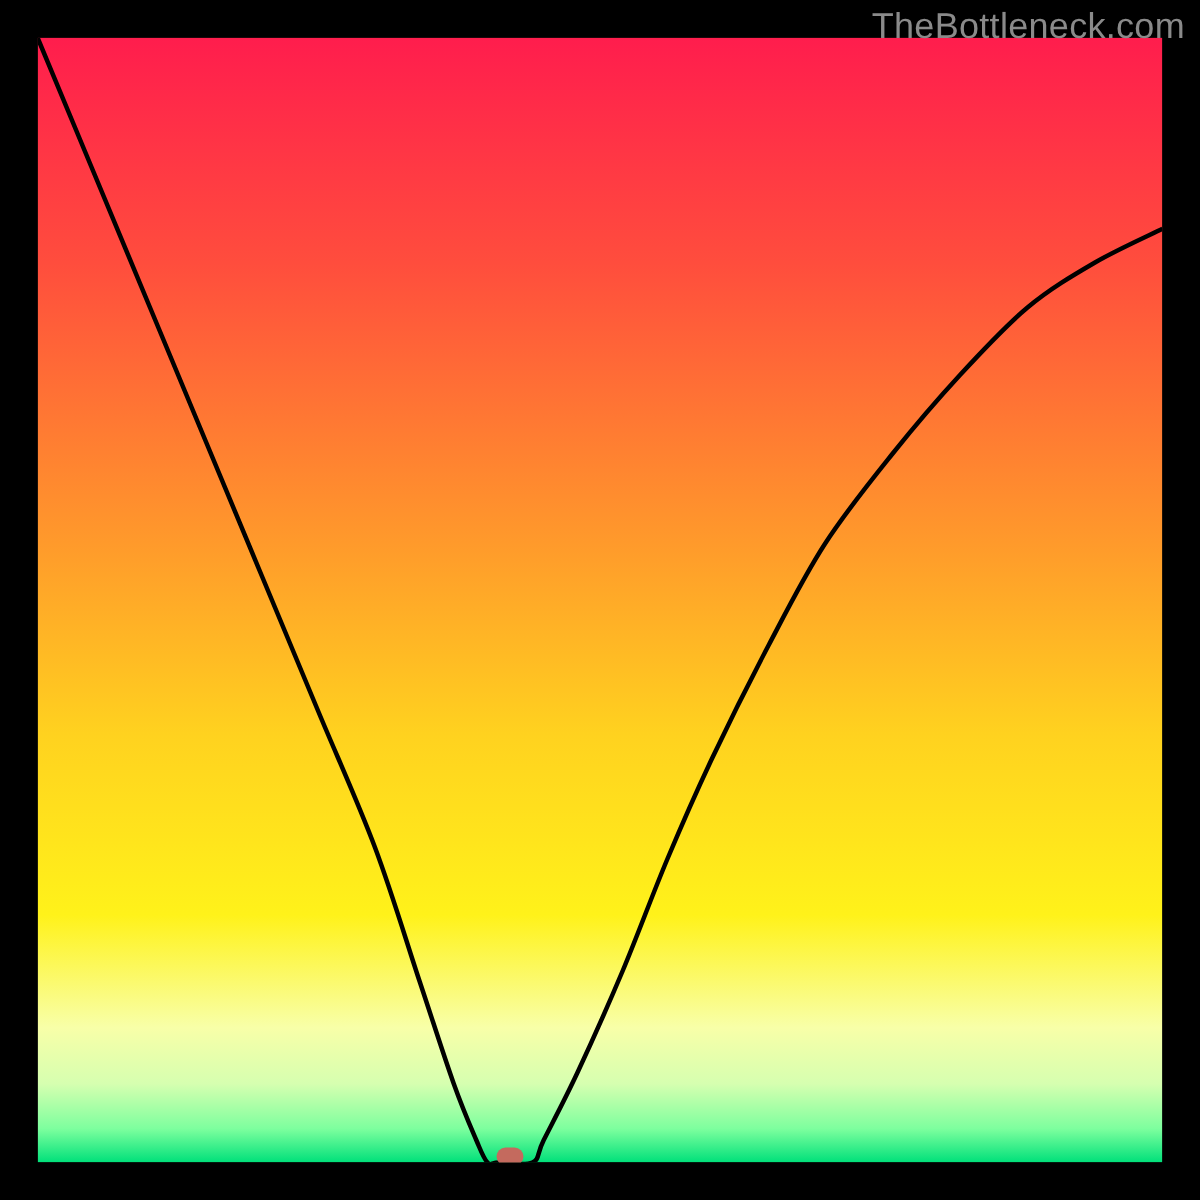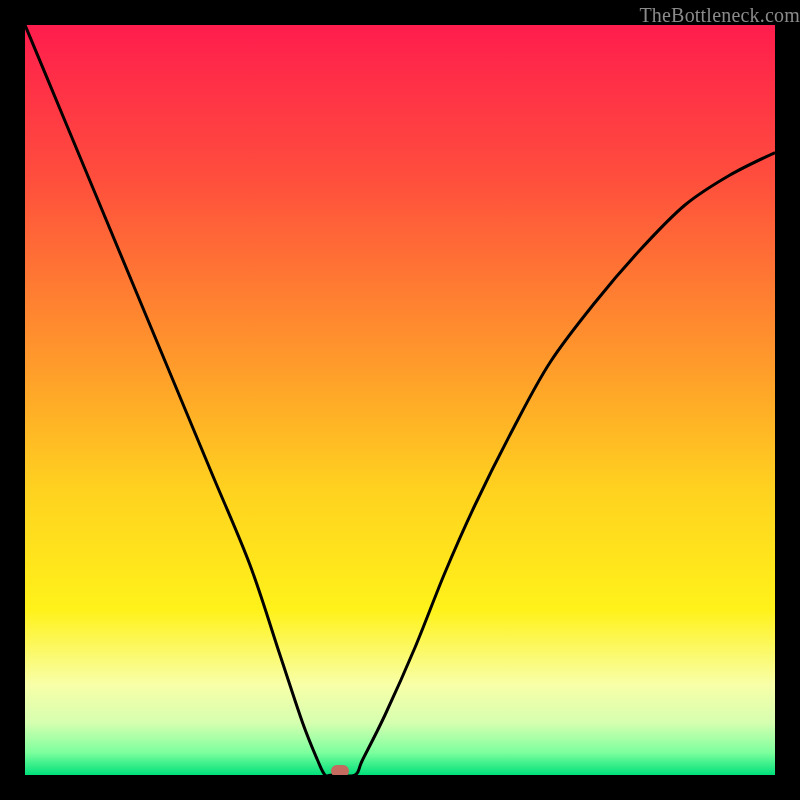--- a/index.html
+++ b/index.html
@@ -23,23 +23,23 @@
     height: 750px;
     overflow: hidden;
   }
   .gradient {
     position: absolute;
     inset: 0;
   }
   .watermark {
     position: absolute;
     top: 4px;
-    right: 0;
-    font-family: Liberation Serif, serif;
-    font-size: 20px;
+    right: 10px;
+    font-family: Liberation Sans, sans-serif;
+    font-size: 24px;
     color: #8a8a8a;
     letter-spacing: 0.2px;
     user-select: none;
   }
   .curve-svg {
     position: absolute;
     inset: 0;
   }
   .dot {
     position: absolute;

